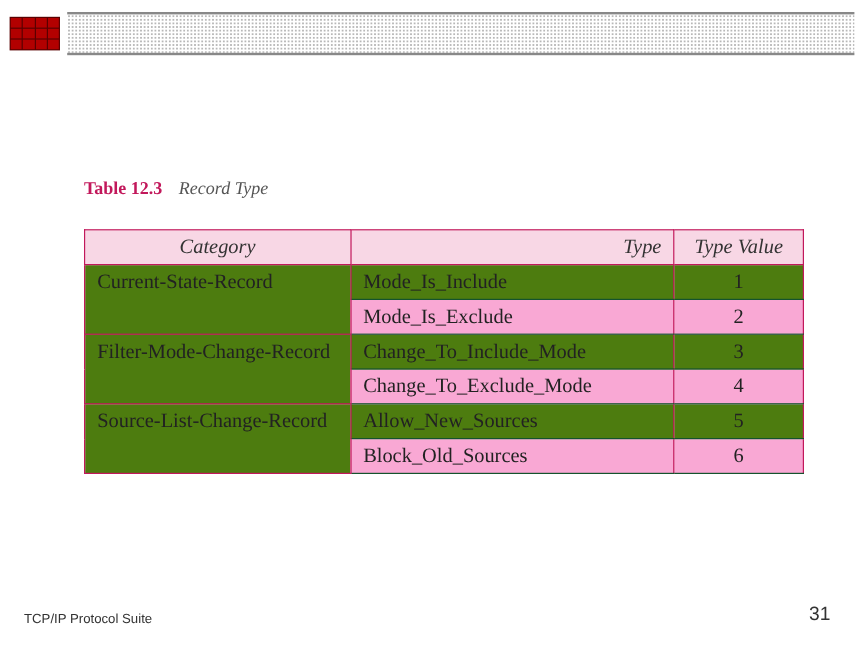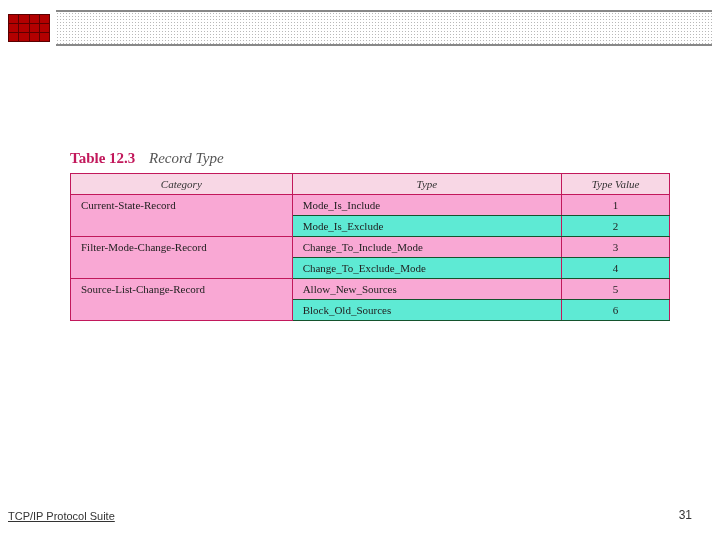--- a/index.html
+++ b/index.html
@@ -43,77 +43,76 @@
     border-bottom: 2px solid #888;
   }
   .content {
     position: absolute;
     top: 150px;
     left: 70px;
     right: 50px;
   }
   .table-title {
     font-size: 15px;
-    margin-bottom: 6px;
+    margin-bottom: 24px;
   }
   .table-title .tnum {
     color: #c2185b;
     font-weight: bold;
     margin-right: 10px;
   }
   .table-title .ttext {
     color: #555;
     font-style: italic;
   }
   table {
     width: 100%;
     border-collapse: collapse;
-    font-size: 11px;
+    font-size: 17px;
   }
   th {
     background: #f8d7e5;
     color: #333;
     font-style: italic;
     font-weight: normal;
     padding: 4px 10px;
     border: 1px solid #c2185b;
   }
   td {
     padding: 4px 10px;
     border-left: 1px solid #c2185b;
     border-right: 1px solid #c2185b;
     border-bottom: 1px solid #14532d;
     color: #222;
   }
-  tr.odd td.cat, tr.odd td.type, tr.odd td.val { background: #f9a8d4; }
-  tr.even td.type, tr.even td.val { background: #5eead4; }
+  tr.odd td.cat, tr.odd td.type, tr.odd td.val { background: #4d7c0f; }
+  tr.even td.type, tr.even td.val { background: #f9a8d4; }
   td.cat {
     background: #fff;
     vertical-align: top;
     border-bottom: 1px solid #c2185b;
   }
   td.val { text-align: center; }
   .col-cat { width: 37%; }
-  .col-type { width: 45%; text-align: center; }
+  .col-type { width: 45%; text-align: right; }
   .col-val { width: 18%; text-align: center; }
   .footer-left {
     position: absolute;
     bottom: 18px;
-    left: 8px;
+    left: 20px;
     font-family: Arial, sans-serif;
     font-size: 11px;
     color: #333;
-    text-decoration: underline;
   }
   .footer-right {
     position: absolute;
     bottom: 18px;
     right: 28px;
     font-family: Arial, sans-serif;
-    font-size: 12px;
+    font-size: 16px;
     color: #333;
   }
 </style>
 </head>
 <body>
 
 <div class="header-bar">
   <div class="logo">
     <span></span>
       <span></span>

